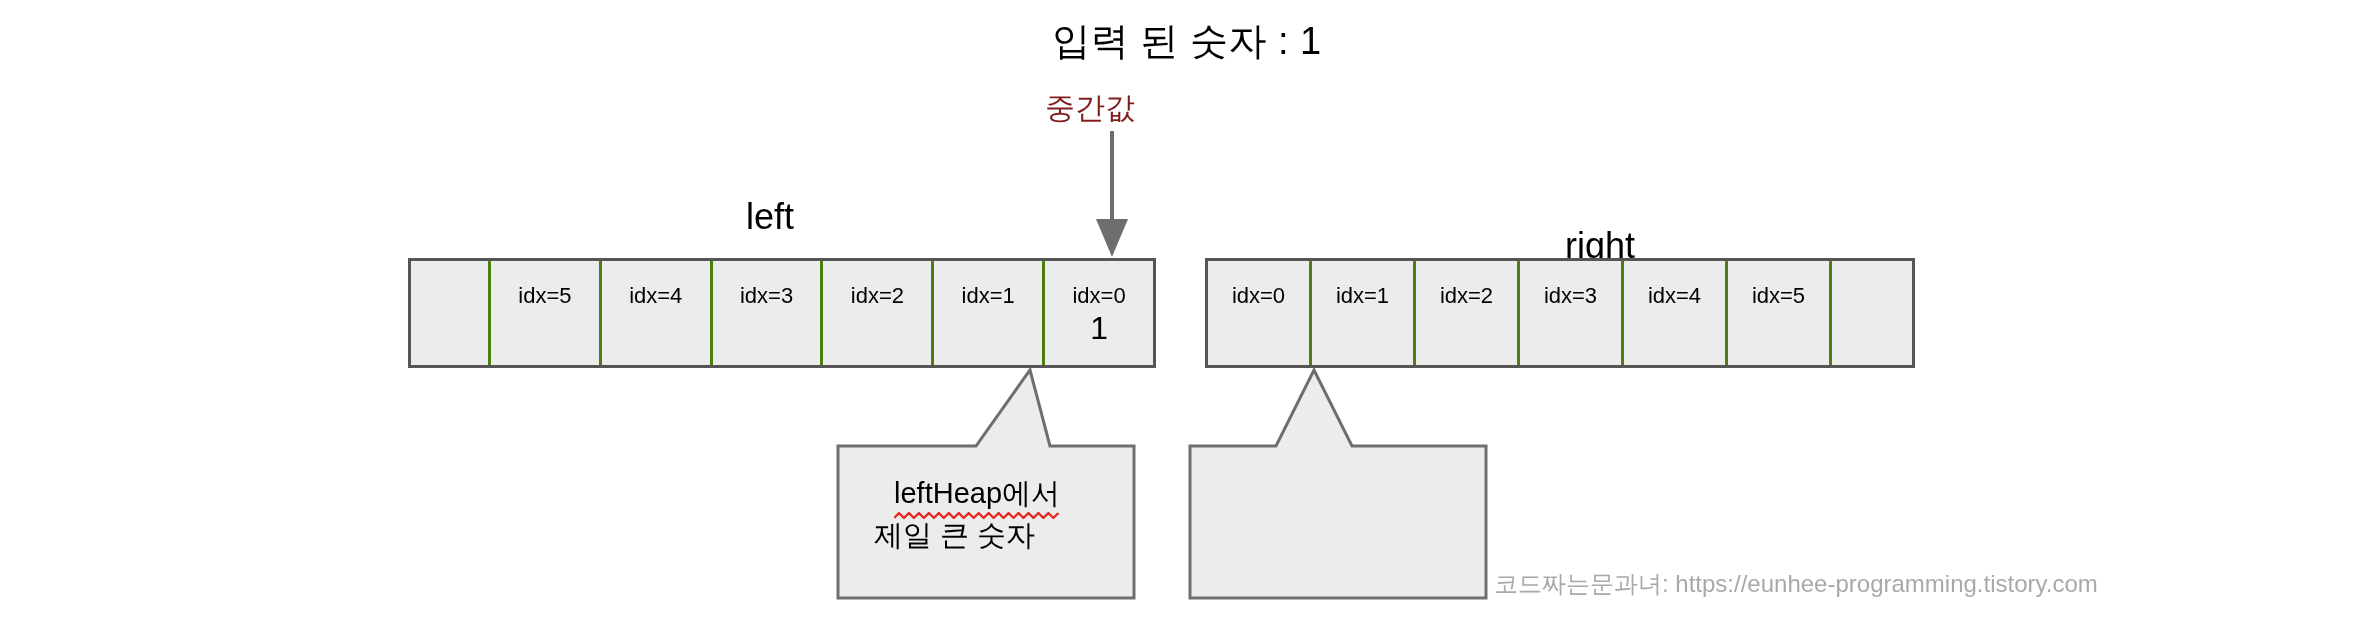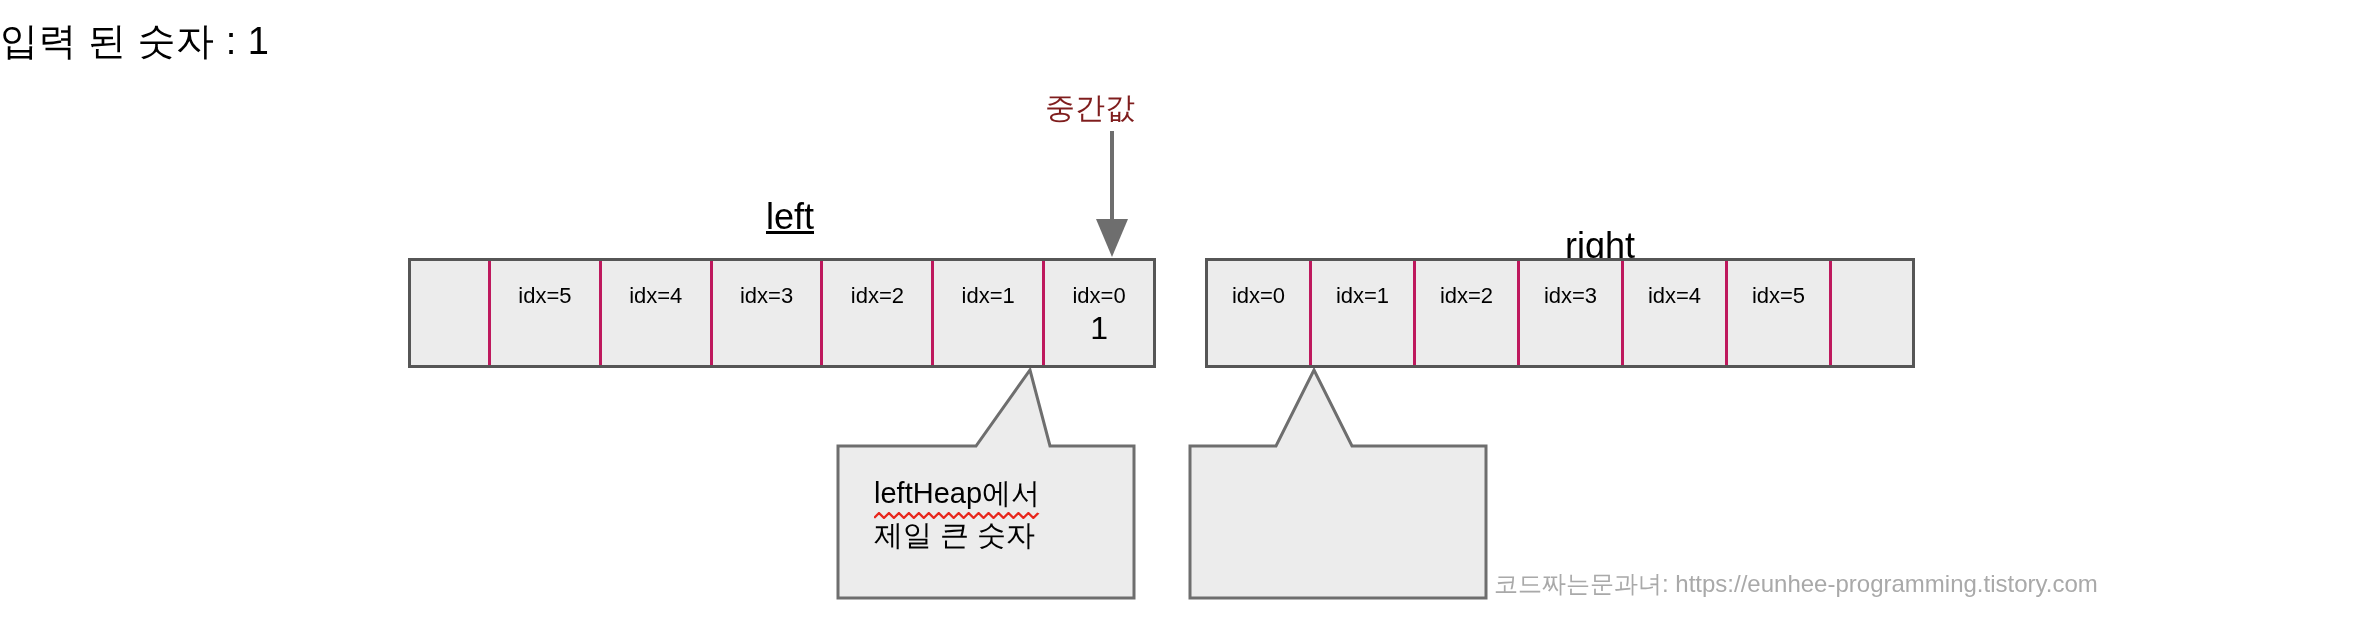--- a/index.html
+++ b/index.html
@@ -18,20 +18,21 @@
     background: #ffffff;
     overflow: hidden;
   }
 
   
   .title {
     position: absolute;
     left: 0;
     top: 18px;
     width: 2374px;
+    text-align: center;
     font-size: 38px;
     line-height: 46px;
     color: #000000;
     letter-spacing: 0.5px;
   }
 
   
   .mid-label {
     position: absolute;
     left: 985px;
@@ -51,40 +52,40 @@
   }
 
   
   .grp-label {
     position: absolute;
     font-size: 36px;
     line-height: 42px;
     color: #000000;
     text-align: center;
   }
-  .grp-label.left  { left: 610px;  top: 196px; width: 360px; text-decoration: underline; }
+  .grp-label.left  { left: 590px;  top: 196px; width: 360px; }
   .grp-label.right { left: 1420px; top: 196px; width: 360px; margin-top: 29px; }
 
   
   .array {
     position: absolute;
     top: 258px;
     height: 110px;
     display: flex;
     box-sizing: border-box;
     border: 3px solid #565656;
     background: #ececec;
   }
   .array.left  { left: 408px;  width: 748px; }
   .array.right { left: 1205px; width: 710px; }
 
   .cell {
     position: relative;
     box-sizing: border-box;
-    border-right: 3px solid #be185d;
+    border-right: 3px solid #4d7c0f;
     background: #ececec;
     flex: 1 1 0;
   }
   .cell:last-child { border-right: none; }
   .cell.narrow { flex: 0 0 80px; }
 
   .cell-idx {
     position: absolute;
     left: 0;
     right: 0;
@@ -110,21 +111,21 @@
     position: absolute;
   }
   .callout svg { display: block; }
   .callout-text {
     position: absolute;
     font-size: 29px;
     line-height: 42px;
     color: #000000;
     white-space: nowrap;
   }
-  .callout-line1 { position: relative; display: inline-block; }
+  .callout-line1 { position: relative; display: inline-block; margin-left: 20px; }
   .squiggle {
     position: absolute;
     left: 0;
     bottom: -5px;
     width: 100%;
     height: 7px;
   }
 
   .callout.left  { left: 836px;  top: 368px; }
   .callout.right { left: 1188px; top: 368px; }

